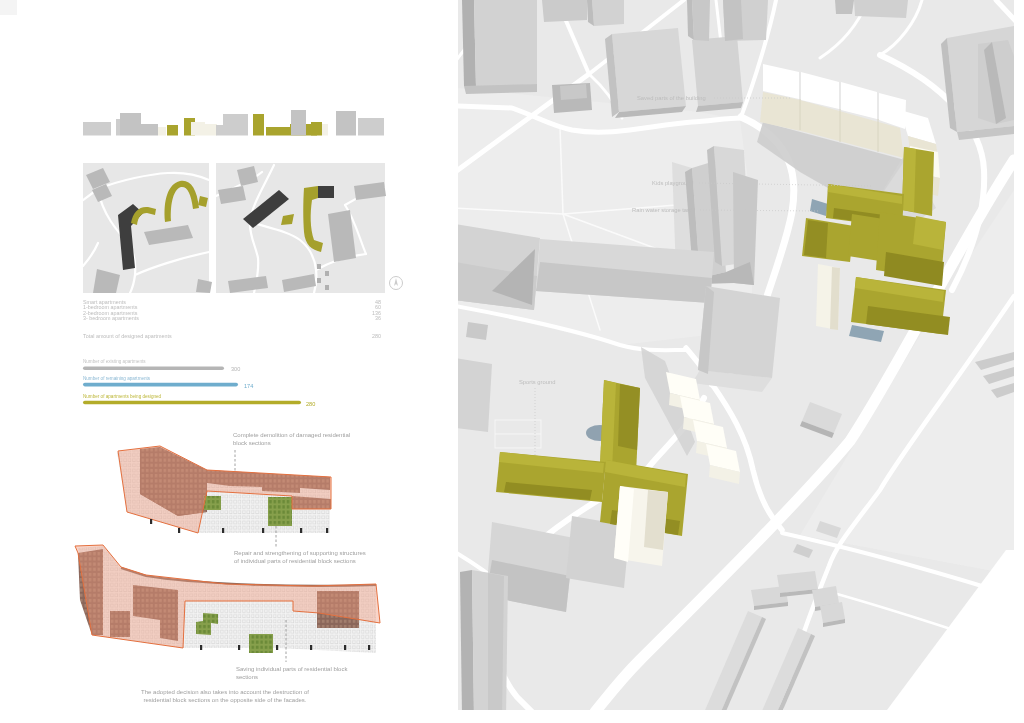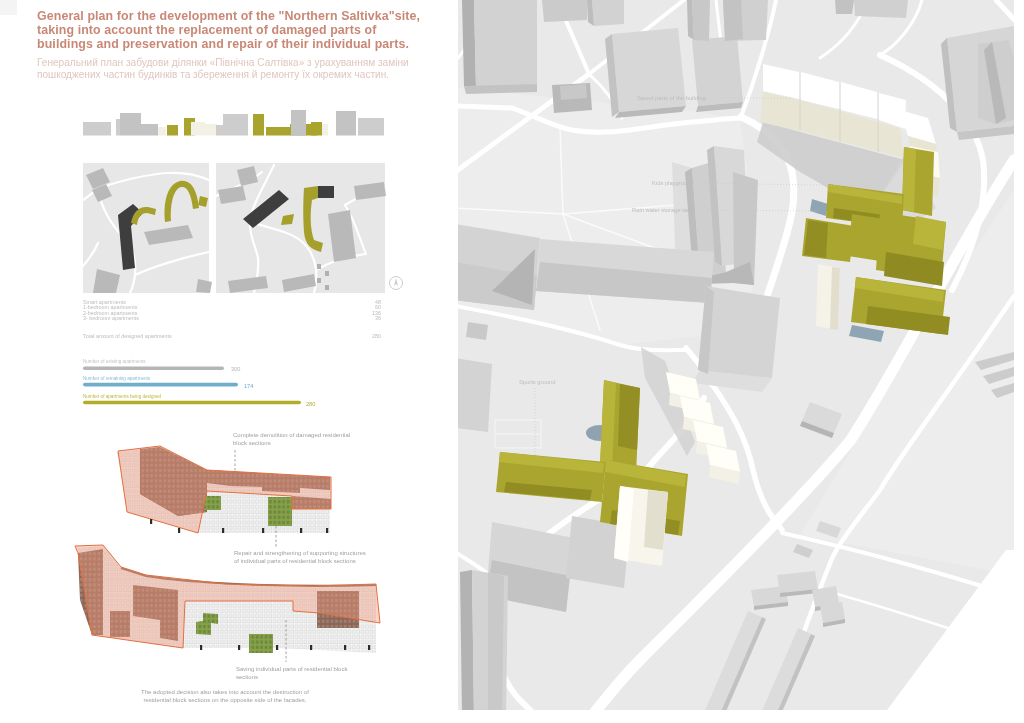--- a/index.html
+++ b/index.html
@@ -9,23 +9,21 @@
 .subtitle{position:absolute;left:37px;top:57px;width:430px;font-size:10.1px;line-height:11.7px;color:#e0c7c0;}
 .corner{position:absolute;left:0;top:0;width:17px;height:15px;background:#f4f4f4;}
 svg{position:absolute;display:block;}
 </style>
 </head>
 <body>
 <div class="page">
 
 <div class="corner"></div>
 
-<div class="title">General plan for the development of the "Northern Saltivka"site,<br>taking into account the replacement of damaged parts of<br>buildings and preservation and repair of their individual parts.</div>
-
-<div class="subtitle">Генеральний план забудови ділянки «Північна Салтівка» з урахуванням заміни<br>пошкоджених частин будинків та збереження й ремонту їх окремих частин.</div>
+
 
 <svg style="left:80px;top:108px" width="312" height="36" viewBox="80 108 312 36">
 
 <g>
 <rect x="83" y="122" width="28" height="13.5" fill="#cdcdcd"></rect>
 <rect x="120" y="113" width="21" height="22.5" fill="#c3c3c3"></rect>
 <rect x="116" y="119" width="4" height="16.5" fill="#cdcdcd"></rect>
 <rect x="141" y="124" width="17" height="11.5" fill="#c3c3c3"></rect>
 <rect x="158" y="127" width="8" height="8.5" fill="#f3f1e6"></rect>
 <rect x="167" y="125" width="11" height="10.5" fill="#a9a42e"></rect>

